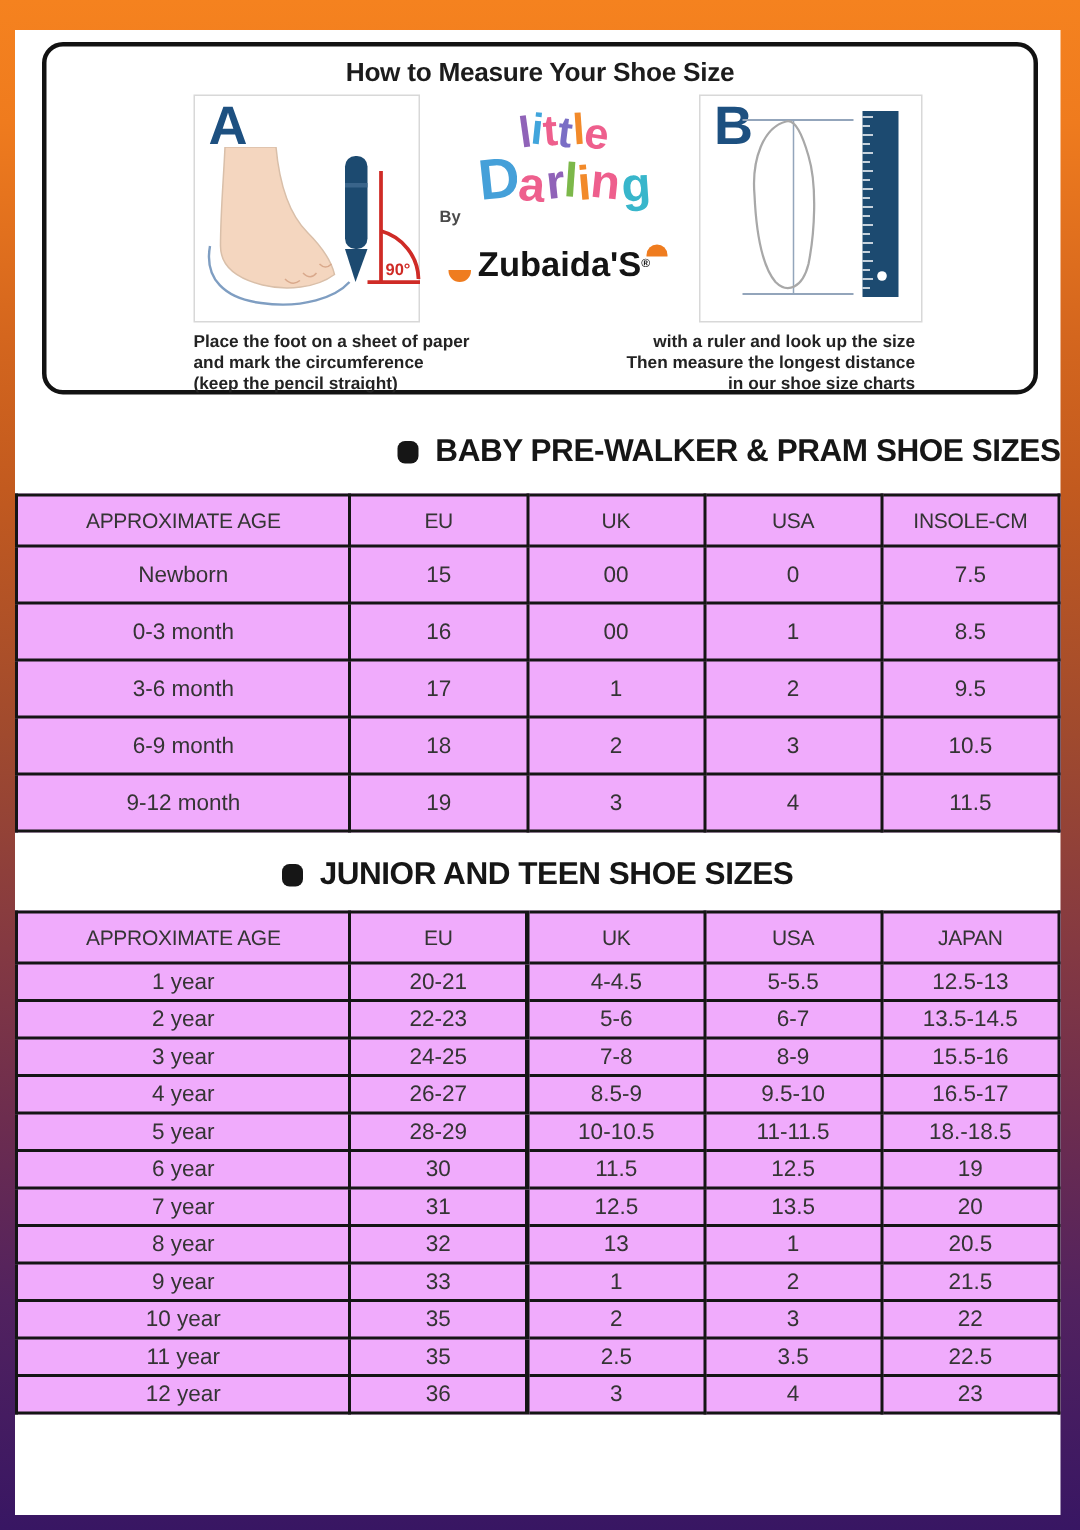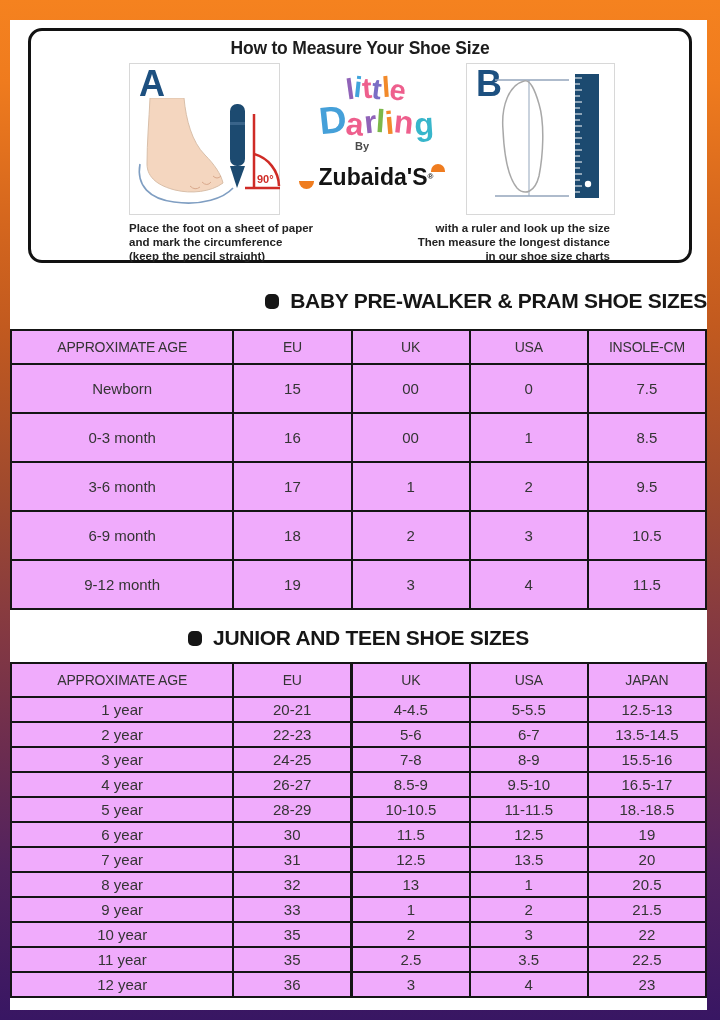--- a/index.html
+++ b/index.html
@@ -60,21 +60,21 @@
 
   
   .logo {
     position: absolute;
     left: 262px; top: 42px; width: 166px;
     text-align: center;
   }
   .logo-line1 { font-size: 29px; font-weight: 800; line-height: 30px; }
   .logo-line2 { font-size: 32px; font-weight: 800; line-height: 34px; }
   .logo-line1 span, .logo-line2 span { display: inline-block; }
-  .logo-by { font-size: 11px; font-weight: bold; color: #4a4a4a; text-align: center; margin: 1px 28px 0 0; }
+  .logo-by { font-size: 11px; font-weight: bold; color: #4a4a4a; text-align: left; margin: 1px 28px 0 0; }
   .logo-brand-wrap { position: relative; margin-top: 12px; }
   .logo-brand {
     font-size: 23px; font-weight: 900; color: #141414;
     letter-spacing: 0px; line-height: 26px;
   }
   .logo-reg { font-size: 8px; vertical-align: super; font-weight: bold; color: #141414; }
   .crescent {
     position: absolute; background: #ef7c1f;
   }
   .crescent-left { left: 6px; bottom: 1px; width: 15px; height: 8px; border-radius: 0 0 8px 8px; }
@@ -108,21 +108,21 @@
   .size-table th, .size-table td {
     border: 2px solid #151515;
     text-align: center;
     vertical-align: middle;
     font-weight: normal;
     color: #343434;
     padding: 0;
   }
   .size-table th { font-size: 14px; height: 34px; letter-spacing: -0.2px; }
   .size-table td { font-size: 15px; }
-  .table-baby td { height: 49px; }
+  .table-baby td { height: 38px; }
   .table-junior td { height: 25px; }
   .size-table col.col-age { width: 32%; }
   .table-junior th:nth-child(2), .table-junior td:nth-child(2) { border-right-width: 3px; }
 </style>
 </head>
 <body>
 
 <div class="content">
 
   <div class="measure-box">

